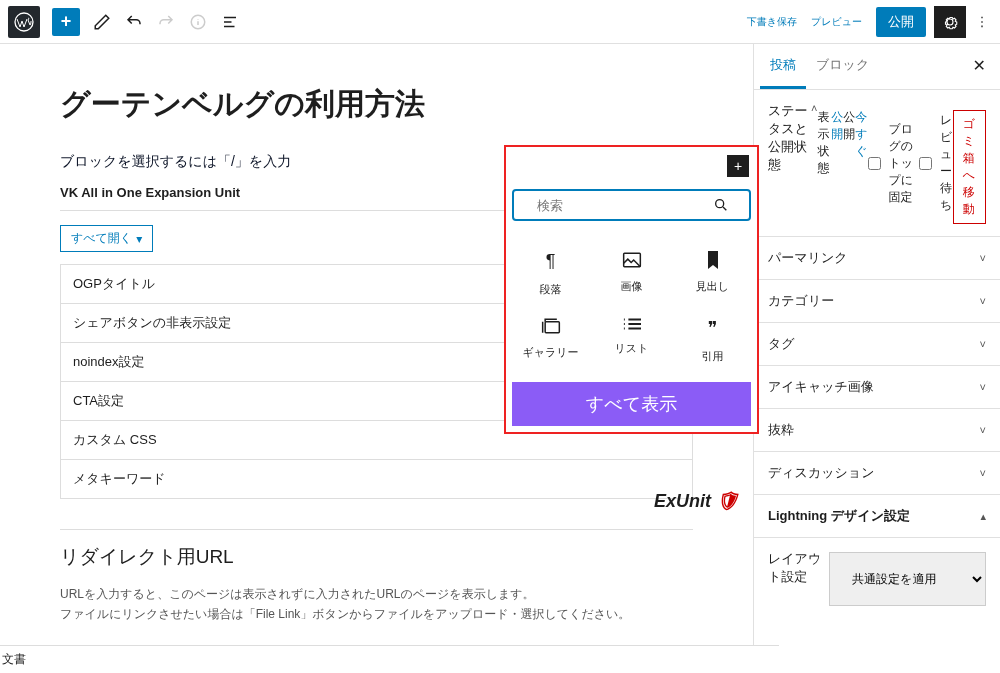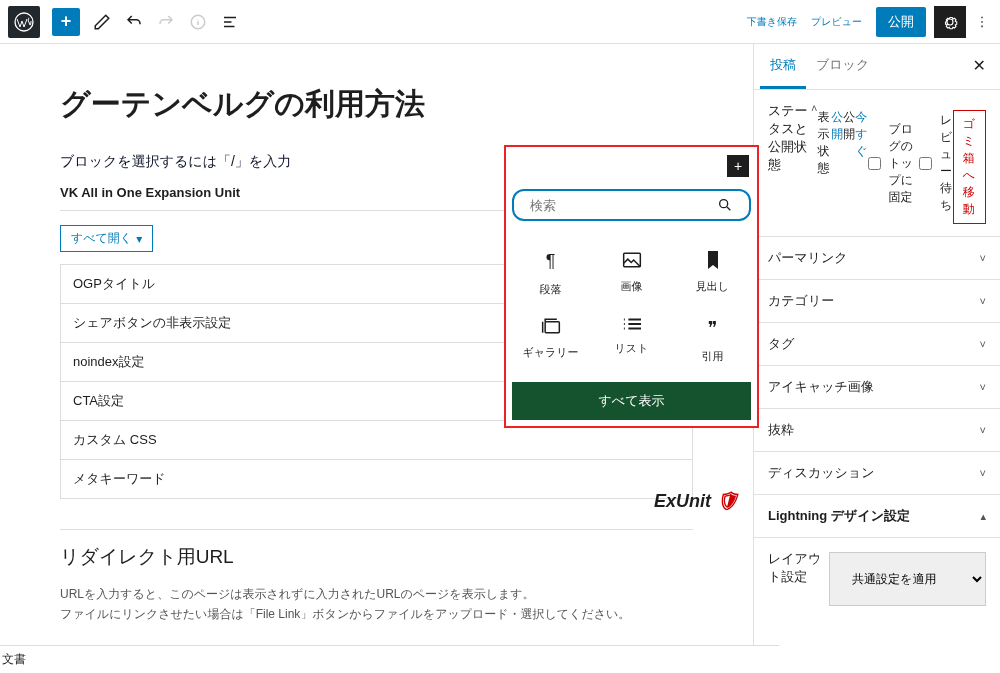--- a/index.html
+++ b/index.html
@@ -23,26 +23,26 @@
 .panel-list{border:1px solid #ddd;border-radius:0}
 .panel-item{padding:10px 12px;border-bottom:1px solid #ddd;font-size:13px}
 .panel-item:last-child{border-bottom:none}
 .redirect-section{border-top:1px solid #ddd;margin-top:30px;padding-top:14px}
 .redirect-title{font-size:19px;margin-bottom:14px}
 .redirect-desc{font-size:12px;color:#555;line-height:1.7;margin-bottom:18px}
 .url-label{font-size:12px;margin-bottom:6px}
 .url-input{width:100%;border:1px solid #ccc;padding:6px;font-size:13px}
 .block-popup{position:absolute;top:145px;left:504px;width:255px;border:2px solid #e22;background:#fff;padding:6px}
 .popup-add{position:absolute;top:8px;right:8px;width:22px;height:22px;background:#1e1e1e;color:#fff;display:flex;align-items:center;justify-content:center;font-size:14px}
-.popup-search{margin-top:36px;border:2px solid #007cba;border-radius:12px;display:flex;align-items:center;padding:6px 16px}
+.popup-search{margin-top:36px;border:2px solid #007cba;border-radius:4px;display:flex;align-items:center;padding:6px 23px}
 .popup-search input{border:none;flex:1;font-size:13px;outline:none}
 .popup-grid{display:grid;grid-template-columns:repeat(3,1fr);gap:4px;margin-top:22px;margin-bottom:10px}
 .block-item{display:flex;flex-direction:column;align-items:center;padding:8px 4px;font-size:11px}
 .block-item .bicon{margin-bottom:10px;font-size:18px}
-.popup-all{background:#14532d;color:#fff;text-align:center;padding:10px;font-size:13px}
+.popup-all{background:#8b5cf6;color:#fff;text-align:center;padding:10px;font-size:18px}
 .exunit-logo{position:absolute;top:446px;left:654px;font-size:18px;font-weight:bold;font-style:italic;color:#1e1e1e}
 .exunit-logo .red{color:#c00}
 .bottom-bar{position:absolute;bottom:0;left:0;right:221px;border-top:1px solid #ddd;padding:5px 2px;font-size:12px;background:#fff}
 .sidebar{width:247px;border-left:1px solid #e0e0e0;display:flex;flex-direction:column;background:#fff;overflow-y:auto}
 .sb-tabs{display:flex;border-bottom:1px solid #e0e0e0;padding:0 6px}
 .sb-tab{padding:12px 10px;font-size:13px;color:#757575}
 .sb-tab.active{color:#007cba;border-bottom:3px solid #007cba;font-weight:500}
 .sb-close{margin-left:auto;padding:12px 8px;font-size:16px}
 .sb-panel{border-bottom:1px solid #e0e0e0;padding:12px 14px;font-size:13px;display:flex;justify-content:space-between;align-items:center}
 .sb-panel.open{flex-direction:row;align-items:stretch}

